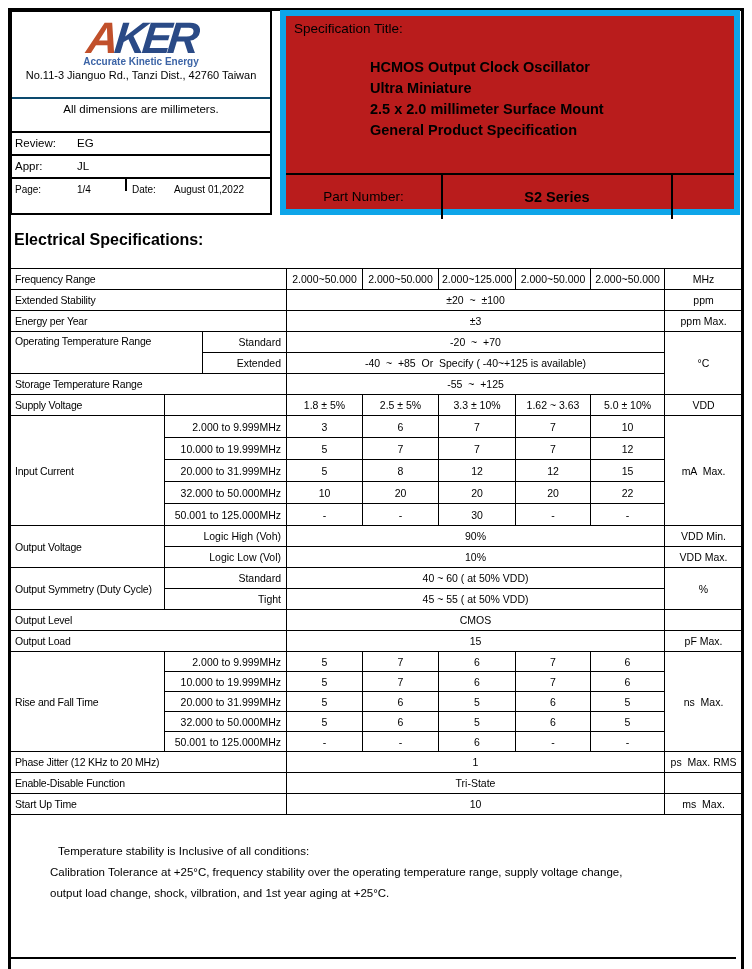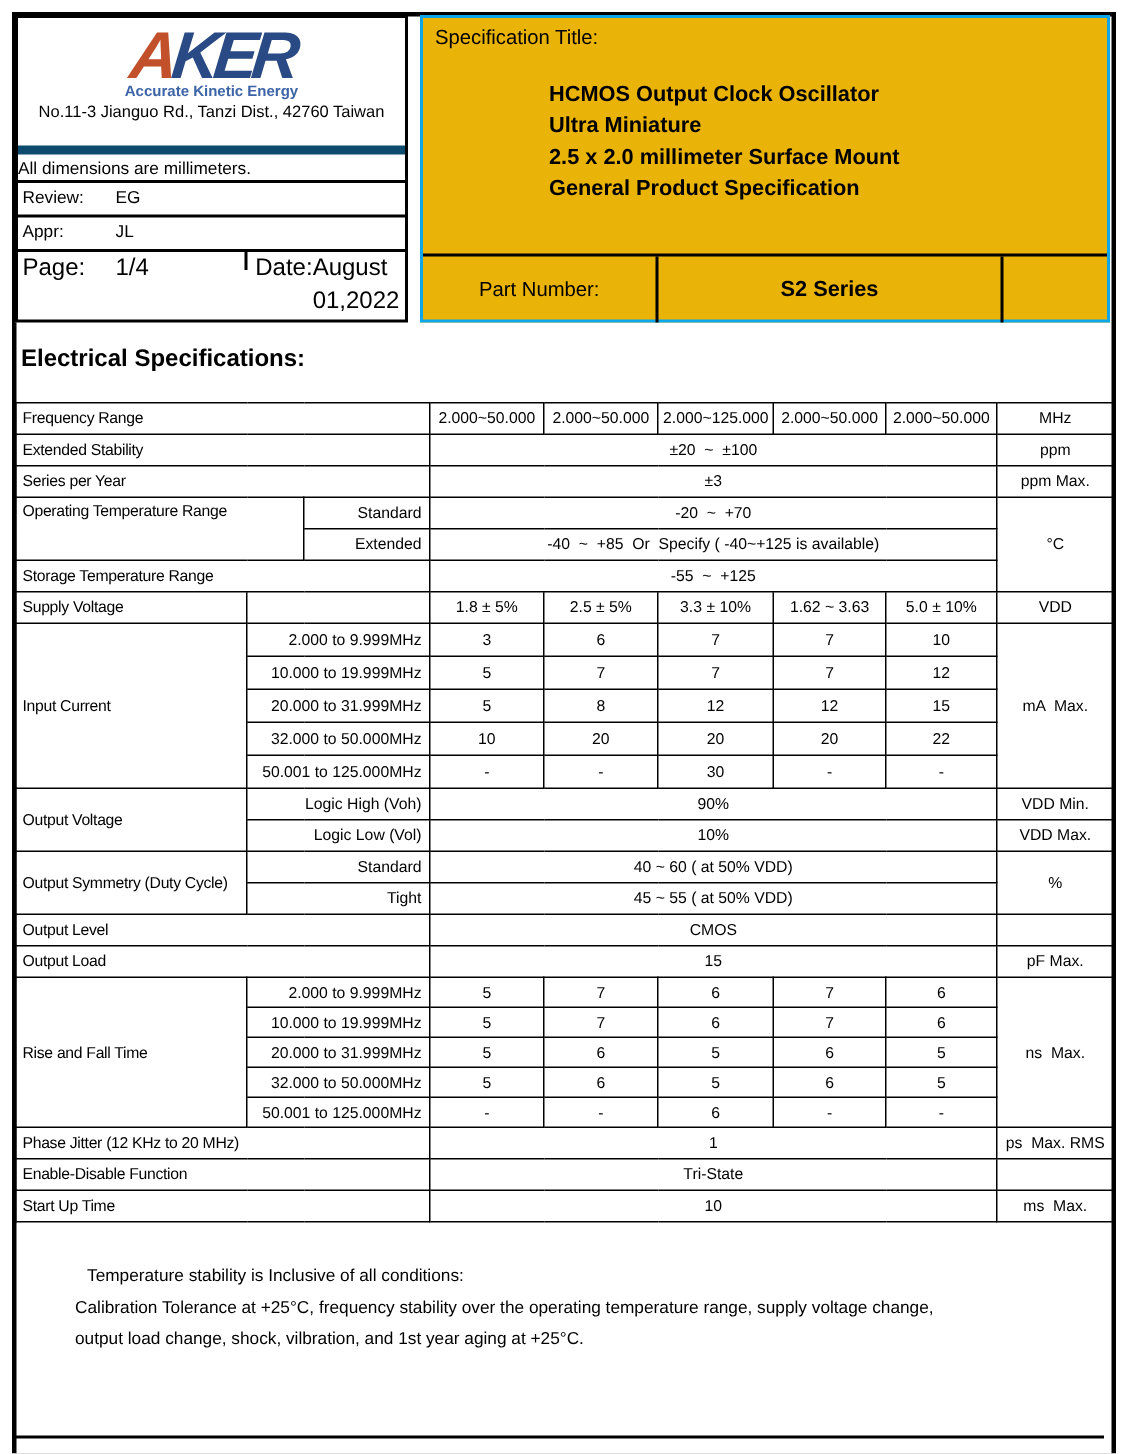--- a/index.html
+++ b/index.html
@@ -10,30 +10,30 @@
   
   .page-border{position:absolute;left:8px;top:8px;width:730px;height:958px;border:3px solid #000;}
   .footer-line{position:absolute;left:10px;top:957px;width:726px;border-top:2px solid #000;}
 
   
   .left-block{position:absolute;left:10px;top:10px;width:262px;height:205px;border:2px solid #000;box-sizing:border-box;background:#fff;}
   .logo-area{height:85px;text-align:center;box-sizing:border-box;padding-top:4px;}
   .logo-text{font-weight:bold;font-style:italic;font-size:44px;line-height:44px;letter-spacing:-4px;transform:skewX(-6deg);display:inline-block;}
   .tagline{font-size:10px;font-weight:bold;margin-top:-4px;}
   .address{font-size:11px;margin-top:2px;color:#000;}
-  .dims-row{height:23px;border-top:6px solid #0c4a6e;box-sizing:border-box;font-size:11.5px;line-height:21px;}
+  .dims-row{height:34px;border-top:2px solid #0c4a6e;box-sizing:border-box;text-align:center;font-size:11.5px;line-height:21px;}
   .info-row{height:23px;border-top:2px solid #000;box-sizing:border-box;font-size:11.5px;line-height:21px;display:flex;}
   .info-label{display:inline-block;width:62px;padding-left:3px;}
-  .page-row{height:14px;border-top:2px solid #000;box-sizing:border-box;font-size:16px;line-height:22px;display:flex;gap:48px;}
+  .page-row{height:14px;border-top:2px solid #000;box-sizing:border-box;font-size:10px;line-height:22px;display:flex;}
   .pr-left{width:113px;display:flex;}
   .pr-date{flex:1;border-left:2px solid #000;display:flex;padding-left:5px;}
   .date-label{width:42px;}
 
   
-  .right-block{position:absolute;left:280px;top:10px;width:460px;height:205px;border:2px solid #0ea5e9;box-sizing:border-box;background:#eab308;}
+  .right-block{position:absolute;left:280px;top:10px;width:460px;height:205px;border:6px solid #0ea5e9;box-sizing:border-box;background:#b91c1c;}
   .title-cell{height:157px;box-sizing:border-box;padding:5px 8px;}
   .spec-title-label{font-size:13.5px;}
   .title-lines{margin:21px 0 0 76px;font-weight:bold;font-size:14.5px;line-height:21px;}
   .part-row{height:46px;border-top:2px solid #000;box-sizing:border-box;display:flex;align-items:flex-start;font-size:13.5px;}
   .pn-label{width:155px;text-align:center;align-self:stretch;line-height:44px;}
   .pn-value{width:228px;text-align:center;font-weight:bold;font-size:14.5px;border-left:2px solid #000;border-right:2px solid #000;align-self:stretch;line-height:44px;}
   .pn-empty{flex:1;}
 
   
   .section-title{position:absolute;left:14px;top:231px;font-size:16px;font-weight:bold;margin:0;}
@@ -125,21 +125,21 @@
           <td class="">2.000~50.000</td>
           <td class="">2.000~50.000</td>
           <td class="">MHz</td>
         </tr>
         <tr>
           <td colspan="3" class="al-left">Extended Stability</td>
           <td colspan="5" class="">±20  ~  ±100</td>
           <td class="">ppm</td>
         </tr>
         <tr>
-          <td colspan="3" class="al-left">Series per Year</td>
+          <td colspan="3" class="al-left">Energy per Year</td>
           <td colspan="5" class="">±3</td>
           <td class="">ppm Max.</td>
         </tr>
         <tr>
           <td colspan="2" rowspan="2" class="al-left va-top">Operating Temperature Range</td>
           <td class="al-right">Standard</td>
           <td colspan="5" class="">-20  ~  +70</td>
           <td rowspan="3" class="">°C</td>
         </tr>
         <tr>

